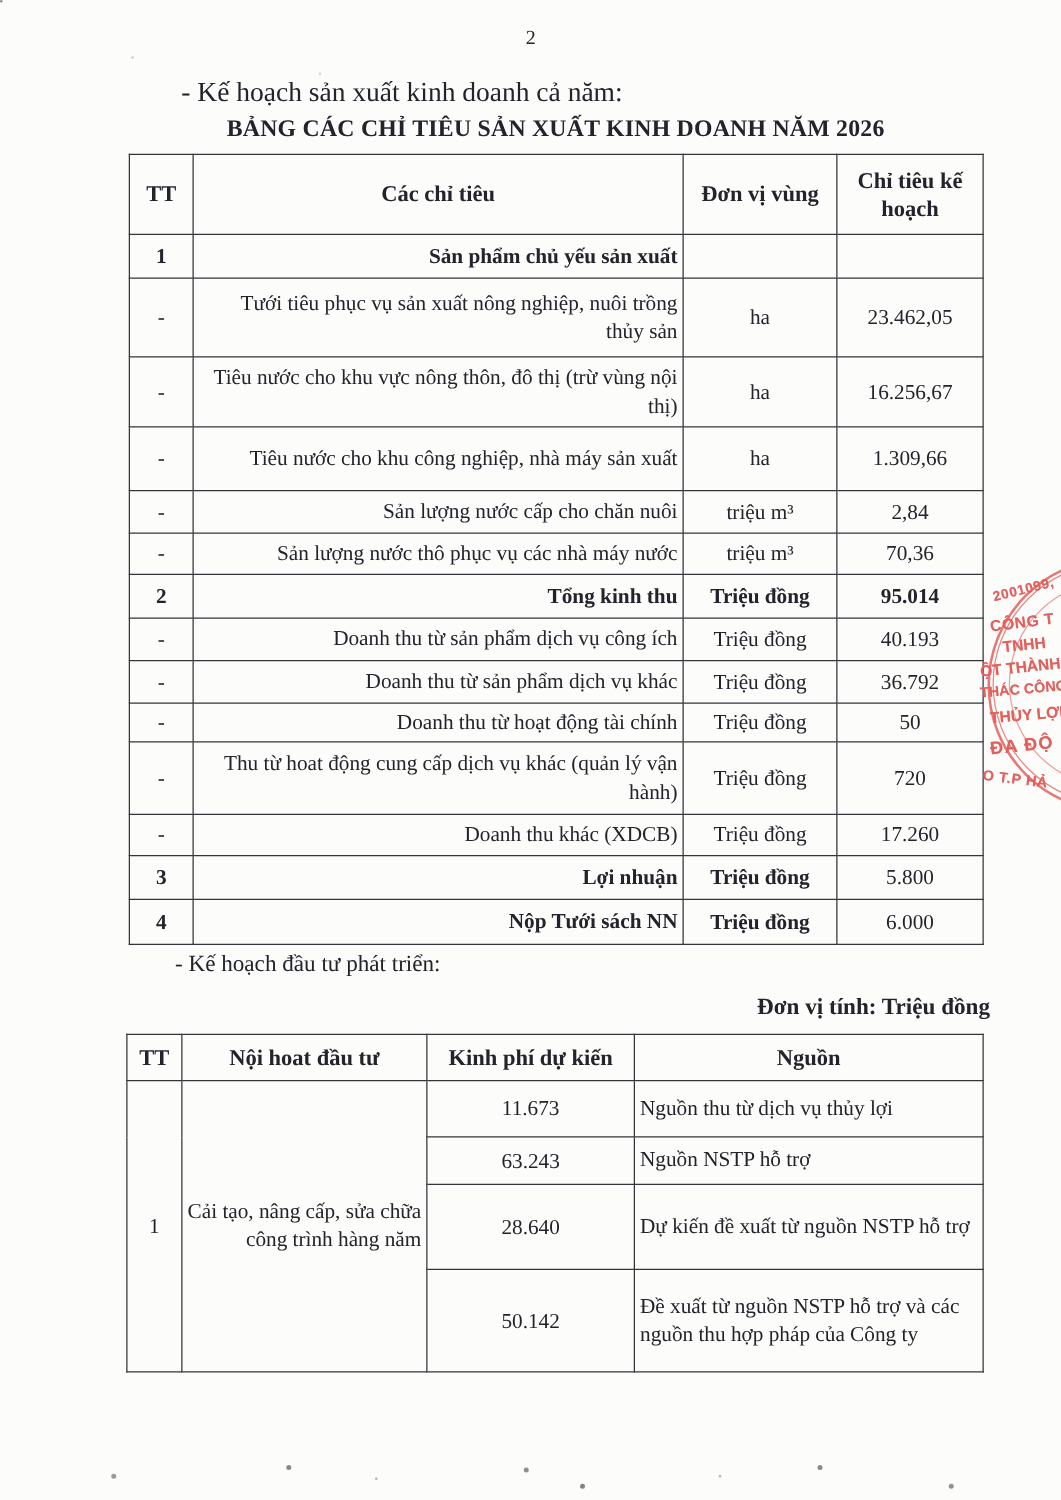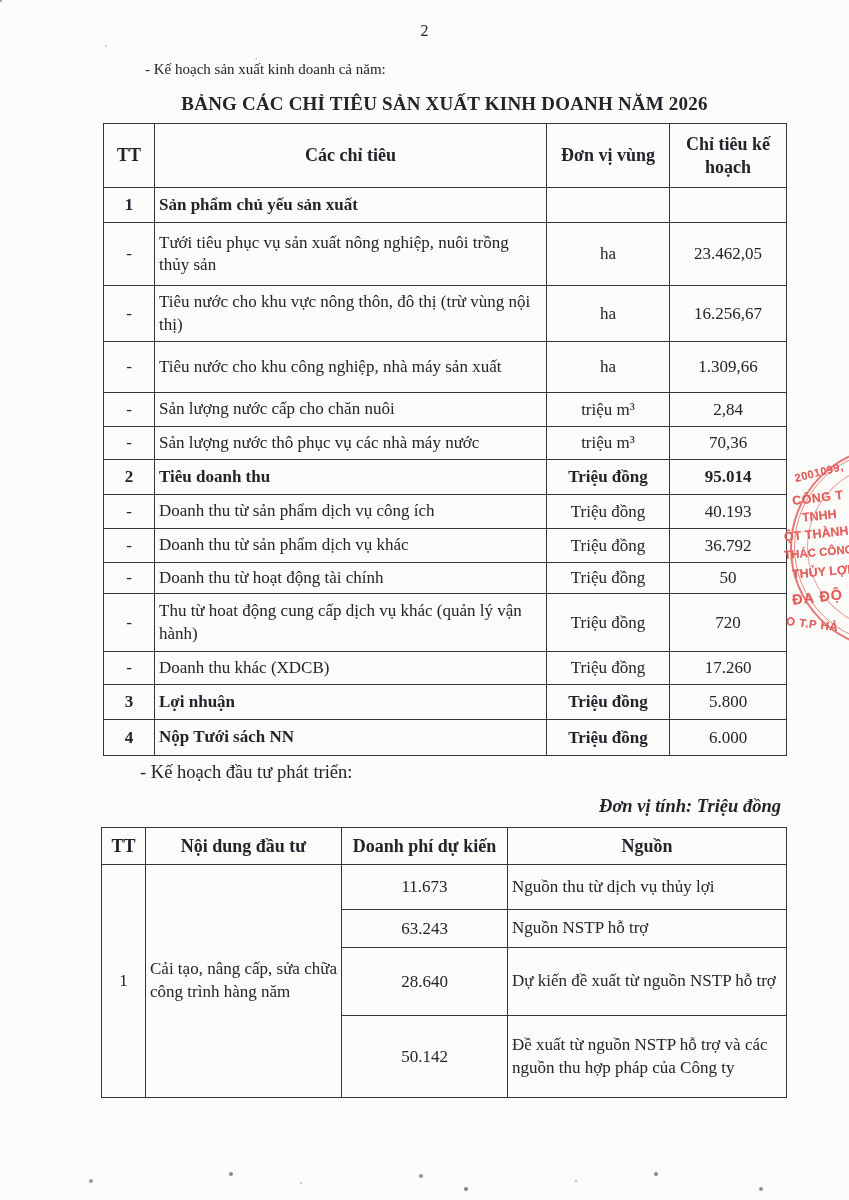--- a/index.html
+++ b/index.html
@@ -9,48 +9,48 @@
     margin:0 auto;
     background:#fcfcfa;
     overflow:hidden;
     font-family:"Liberation Serif","DejaVu Serif",serif;
     color:#22232b;
   }
   .pagenum{
     position:absolute;top:22px;left:0;width:849px;
     text-align:center;font-size:16px;
   }
-  .intro1{position:absolute;top:61px;left:145px;font-size:15px;}
+  .intro1{position:absolute;top:61px;left:145px;font-size:22px;}
   .intro2{position:absolute;top:762px;left:140px;font-size:18.5px;}
   .t1title{
     position:absolute;top:93px;left:103px;width:683px;
     text-align:center;font-weight:bold;font-size:19px;letter-spacing:.2px;
   }
   table{border-collapse:collapse;table-layout:fixed;}
   .tbl{position:absolute;background:transparent;}
   .tbl td,.tbl th{
     border:1.6px solid #34353b;
     font-size:17px;
     vertical-align:middle;
     padding:1px 4px;
     overflow:hidden;
   }
   #table1{top:123px;left:103px;width:683px;}
   #table2{top:827px;left:101px;width:685px;}
   .tbl th{font-weight:bold;text-align:center;font-size:18px;line-height:1.25;}
   .c{text-align:center;}
-  .lbl{text-align:left;padding-left:8px;line-height:1.3;}
+  .lbl{text-align:right;padding-left:8px;line-height:1.3;}
   .b{font-weight:bold;}
   .unitnote{
-    position:absolute;top:796px;left:3px;width:778px;text-align:right;
-    font-style:italic;font-weight:bold;font-size:18.5px;
+    position:absolute;top:796px;left:14px;width:778px;text-align:right;
+    font-weight:bold;font-size:18.5px;
   }
   .amount{text-align:center;font-weight:normal;}
   .src{text-align:left;padding-left:9px;line-height:1.3;}
-  .grp{text-align:left;line-height:1.35;padding:0 6px;}
+  .grp{text-align:right;line-height:1.35;padding:0 6px;}
   
   .stamp{
     position:absolute;top:446px;right:0;width:66px;height:210px;
     overflow:hidden;
     font-family:"Liberation Sans","DejaVu Sans",sans-serif;
     pointer-events:none;
   }
   .stamp .ring-outer{
     position:absolute;left:7px;top:0;width:200px;height:200px;
     border:2.2px solid rgba(226,95,92,.85);border-radius:50%;
@@ -143,21 +143,21 @@
       <td class="c">2,84</td>
     </tr>
     <tr style="height:33px">
       <td class="c">-</td>
       <td class="lbl">Sản lượng nước thô phục vụ các nhà máy nước</td>
       <td class="c">triệu m³</td>
       <td class="c">70,36</td>
     </tr>
     <tr style="height:35px">
       <td class="c b">2</td>
-      <td class="lbl b">Tiêu doanh thu</td>
+      <td class="lbl b">Tổng kinh thu</td>
       <td class="c b">Triệu đồng</td>
       <td class="c b">95.014</td>
     </tr>
     <tr style="height:34px">
       <td class="c">-</td>
       <td class="lbl">Doanh thu từ sản phẩm dịch vụ công ích</td>
       <td class="c">Triệu đồng</td>
       <td class="c">40.193</td>
     </tr>
     <tr style="height:34px">
@@ -206,22 +206,22 @@
   <table class="tbl" id="table2">
     <colgroup>
         <col style="width:44px">
         <col style="width:196px">
         <col style="width:166px">
         <col style="width:279px">
       </colgroup>
     <tbody>
         <tr style="height:37px">
       <th>TT</th>
-      <th>Nội dung đầu tư</th>
-      <th>Doanh phí dự kiến</th>
+      <th>Nội hoat đầu tư</th>
+      <th>Kinh phí dự kiến</th>
       <th>Nguồn</th>
     </tr>
     <tr style="height:45px">
       <td class="c" rowspan="4">1</td>
       <td class="grp" rowspan="4">Cải tạo, nâng cấp, sửa chữa công trình hàng năm</td>
       <td class="amount">11.673</td>
       <td class="src">Nguồn thu từ dịch vụ thủy lợi</td>
     </tr>
     <tr style="height:38px">
       <td class="amount">63.243</td>

